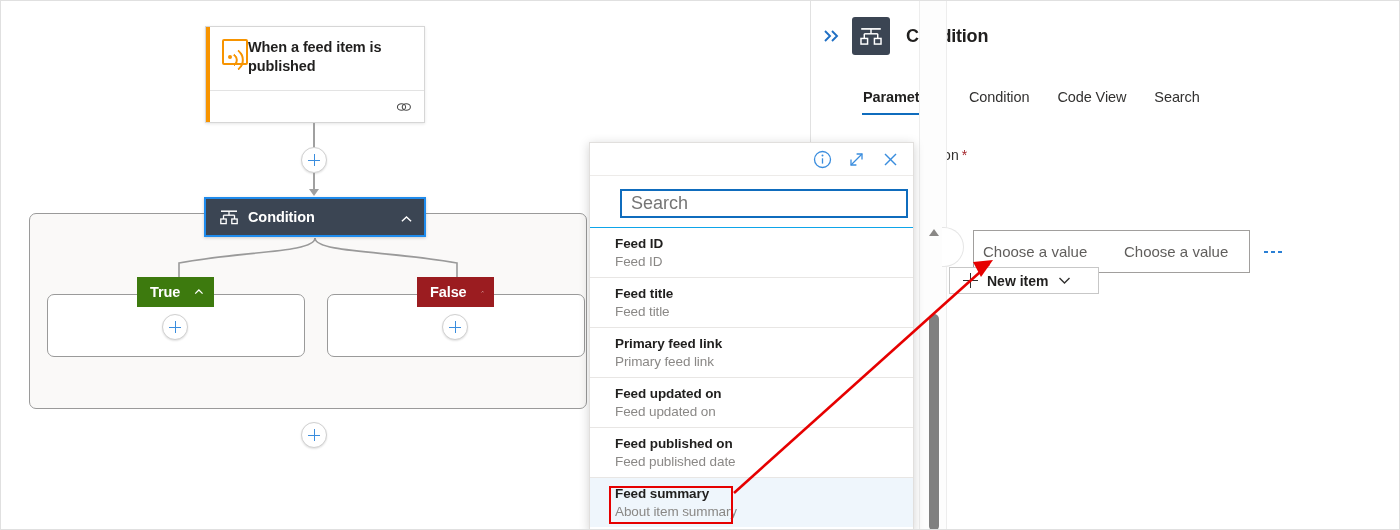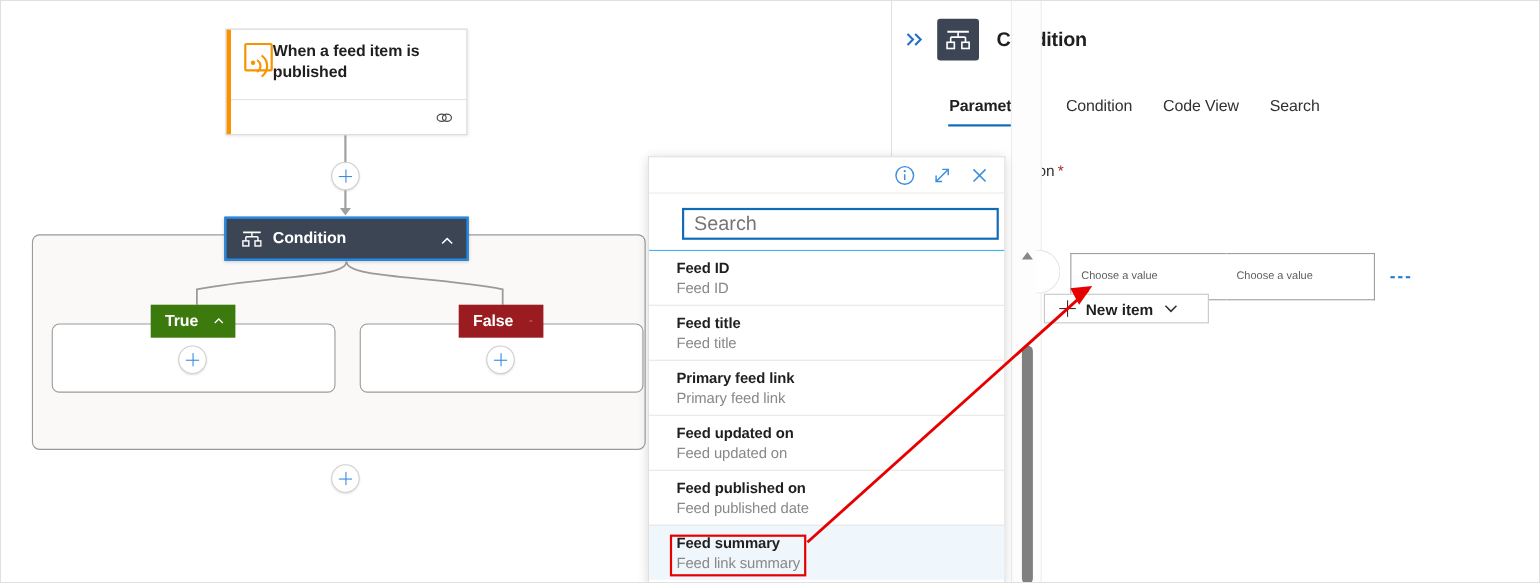--- a/index.html
+++ b/index.html
@@ -290,21 +290,21 @@
     align-items: center;
   }
   .val-box {
     height: 43px;
     border: 1px solid #a19f9d;
     background: #ffffff;
     box-sizing: border-box;
     display: flex;
     align-items: center;
     padding-left: 9px;
-    font-size: 10px;
+    font-size: 15px;
     color: #605e5c;
   }
   .val-left { width: 142px; border-right: none; }
   .op-box {
     width: 117px;
     height: 29px;
     border: 1px solid #605e5c;
     background: #ffffff;
     box-sizing: border-box;
     display: flex;
@@ -640,21 +640,21 @@
       <div class="dyn-item">
         <div class="dyn-name">Feed updated on</div>
         <div class="dyn-desc">Feed updated on</div>
       </div>
       <div class="dyn-item">
         <div class="dyn-name">Feed published on</div>
         <div class="dyn-desc">Feed published date</div>
       </div>
       <div class="dyn-item selected">
         <div class="dyn-name">Feed summary</div>
-        <div class="dyn-desc">Feed link summary</div>
+        <div class="dyn-desc">About item summary</div>
       </div>
     </div>
   </div>
 
   <div class="hl-box"></div>
   <svg id="annotation-arrow" viewBox="0 0 1400 530">
     <line x1="733" y1="492" x2="988" y2="263" stroke="#e60000" stroke-width="2.6"></line>
     <polygon points="972,261 992,259 980,276" fill="#e60000"></polygon>
   </svg>
 

